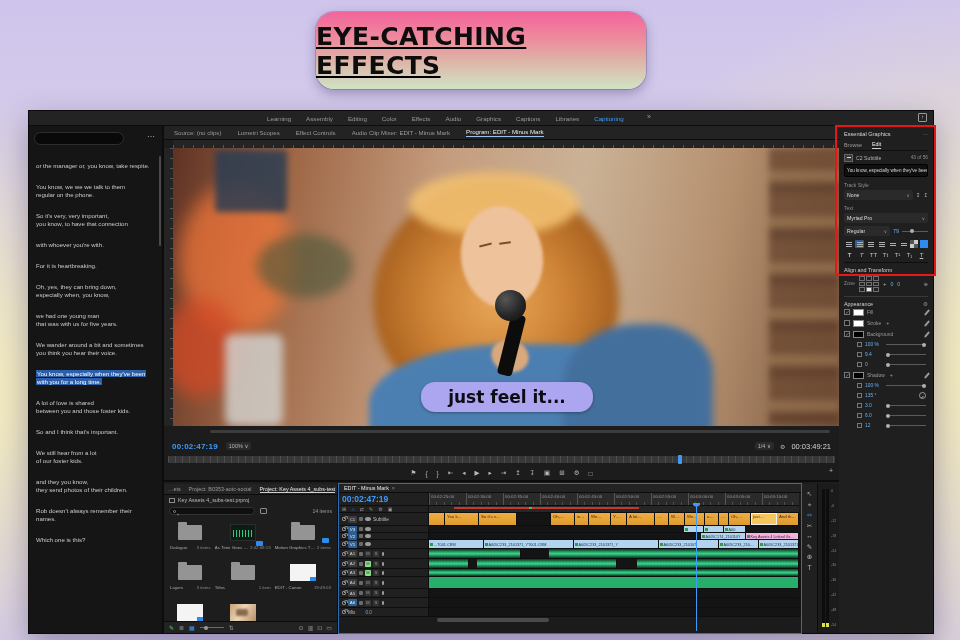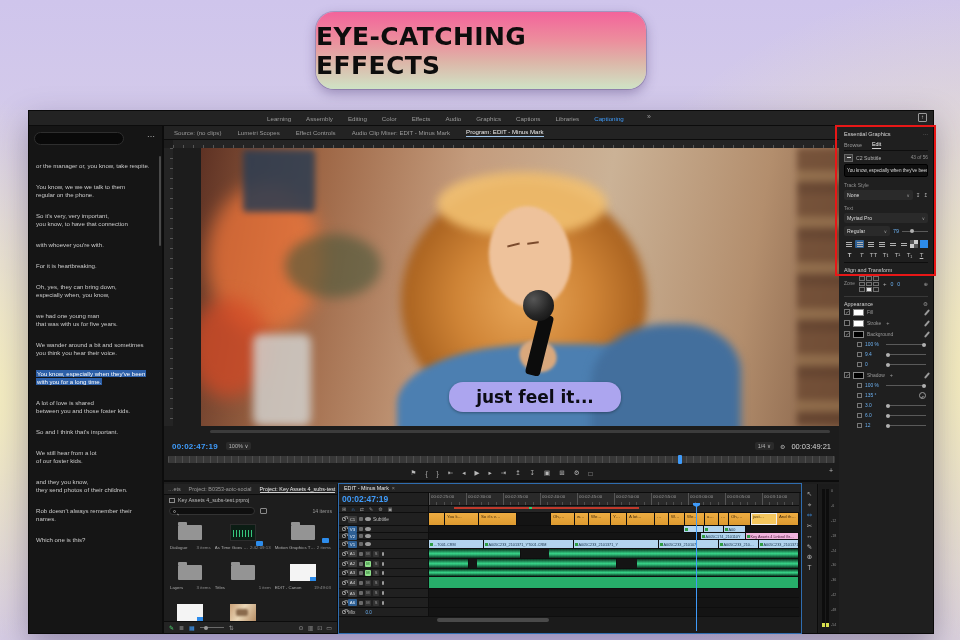--- a/index.html
+++ b/index.html
@@ -6,21 +6,21 @@
   body{width:960px;height:640px;overflow:hidden;font-family:"Liberation Sans",sans-serif;}
   .stage{position:relative;width:960px;height:640px;
     background:
       radial-gradient(620px 480px at -4% 62%, rgba(247,240,186,.95), rgba(247,240,186,0) 62%),
       radial-gradient(700px 620px at 104% 58%, rgba(246,238,184,.95), rgba(246,238,184,0) 63%),
       linear-gradient(180deg,#cfc5ec 0%,#d6cde9 30%,#ddd4e2 50%,#d3c9e8 78%,#cfc5ec 100%);}
   
   .banner{position:absolute;left:316px;top:12px;width:330px;height:77px;border-radius:18px;
     background:linear-gradient(180deg,#f3649b 0%,#ec8f9d 38%,#dcb7a9 66%,#cfe4c6 100%);
     box-shadow:0 4px 12px rgba(70,50,110,.4), 0 0 0 1px rgba(45,25,70,.22);
-    display:flex;align-items:center;justify-content:center;}
+    display:flex;align-items:center;justify-content:center;text-decoration:underline;}
   .banner span{font-family:"DejaVu Sans",sans-serif;font-weight:800;font-size:25px;letter-spacing:.4px;color:#0d0d0d;}
   
   .app{position:absolute;left:28px;top:110px;width:904px;height:522px;background:#1d1d1d;
     border:1px solid #0a0a0a;box-shadow:0 12px 30px rgba(50,40,85,.38);}
   .app *{box-sizing:border-box;}
   
   .topbar{position:absolute;left:0;top:0;width:904px;height:15px;background:#232323;border-bottom:1px solid #0c0c0c;}
   .ws-tabs{position:absolute;left:238px;top:0;height:15px;display:flex;align-items:center;gap:15px;}
   .ws-tab{font-size:6.2px;color:#9a9a9a;white-space:nowrap;}
   .ws-tab.active{color:#3f9bfa;}
@@ -39,21 +39,21 @@
   
   .monitor{position:absolute;left:135px;top:15px;width:675px;height:356px;background:#1c1c1c;border-bottom:2px solid #0c0c0c;}
   .mon-tabs{height:14px;display:flex;align-items:center;gap:16px;padding:0 10px;background:#232323;border-bottom:1px solid #0c0c0c;}
   .mon-tab{font-size:6.1px;color:#9a9a9a;white-space:nowrap;}
   .mon-tab.active{color:#ededed;border-bottom:1px solid #9fc3e8;padding-bottom:1px;}
   .hruler{position:absolute;left:9px;top:14px;width:666px;height:8px;background:#242424;
     background-image:repeating-linear-gradient(90deg,#555 0 1px,transparent 1px 10px);background-size:100% 3px;background-position:0 100%;background-repeat:no-repeat;}
   .vruler{position:absolute;left:0;top:22px;width:9px;height:278px;background:#242424;
     background-image:repeating-linear-gradient(180deg,#555 0 1px,transparent 1px 10px);background-size:3px 100%;background-position:100% 0;background-repeat:no-repeat;}
   .video{position:absolute;left:9px;top:22px;width:666px;height:278px;overflow:hidden;
-    background:linear-gradient(100deg,#5e3224 0%,#9c6443 16%,#c49c7d 38%,#cbb296 58%,#b38e6d 80%,#7a563e 100%);margin-left:28px;}
+    background:linear-gradient(100deg,#5e3224 0%,#9c6443 16%,#c49c7d 38%,#cbb296 58%,#b38e6d 80%,#7a563e 100%);}
   .vo{position:absolute;border-radius:50%;}
   .v-bok1{left:6px;top:36px;width:116px;height:150px;background:#ff7a3a;opacity:.65;filter:blur(9px);}
   .v-bok2{left:-12px;top:150px;width:80px;height:100px;background:#d44a26;opacity:.75;filter:blur(9px);}
   .v-frame{left:42px;top:2px;width:72px;height:62px;background:#2c3d52;opacity:.85;filter:blur(3px);border-radius:3px;}
   .v-plant{left:84px;top:86px;width:96px;height:64px;background:#47573a;opacity:.6;filter:blur(6px);}
   .v-vase{left:52px;top:186px;width:58px;height:92px;background:#d4d6d4;opacity:.8;filter:blur(4px);border-radius:8px;}
   .v-shelf{position:absolute;right:0;top:0;width:70px;height:278px;filter:blur(3px);opacity:.8;
     background:repeating-linear-gradient(180deg,#6b4831 0 22px,#8d6a48 22px 34px,#5d3d2a 34px 46px);}
   .v-hair{left:200px;top:34px;width:246px;height:238px;filter:blur(5px);
     background:radial-gradient(closest-side,#e8a658 0%,#cf8436 55%,#a8611f 100%);}

